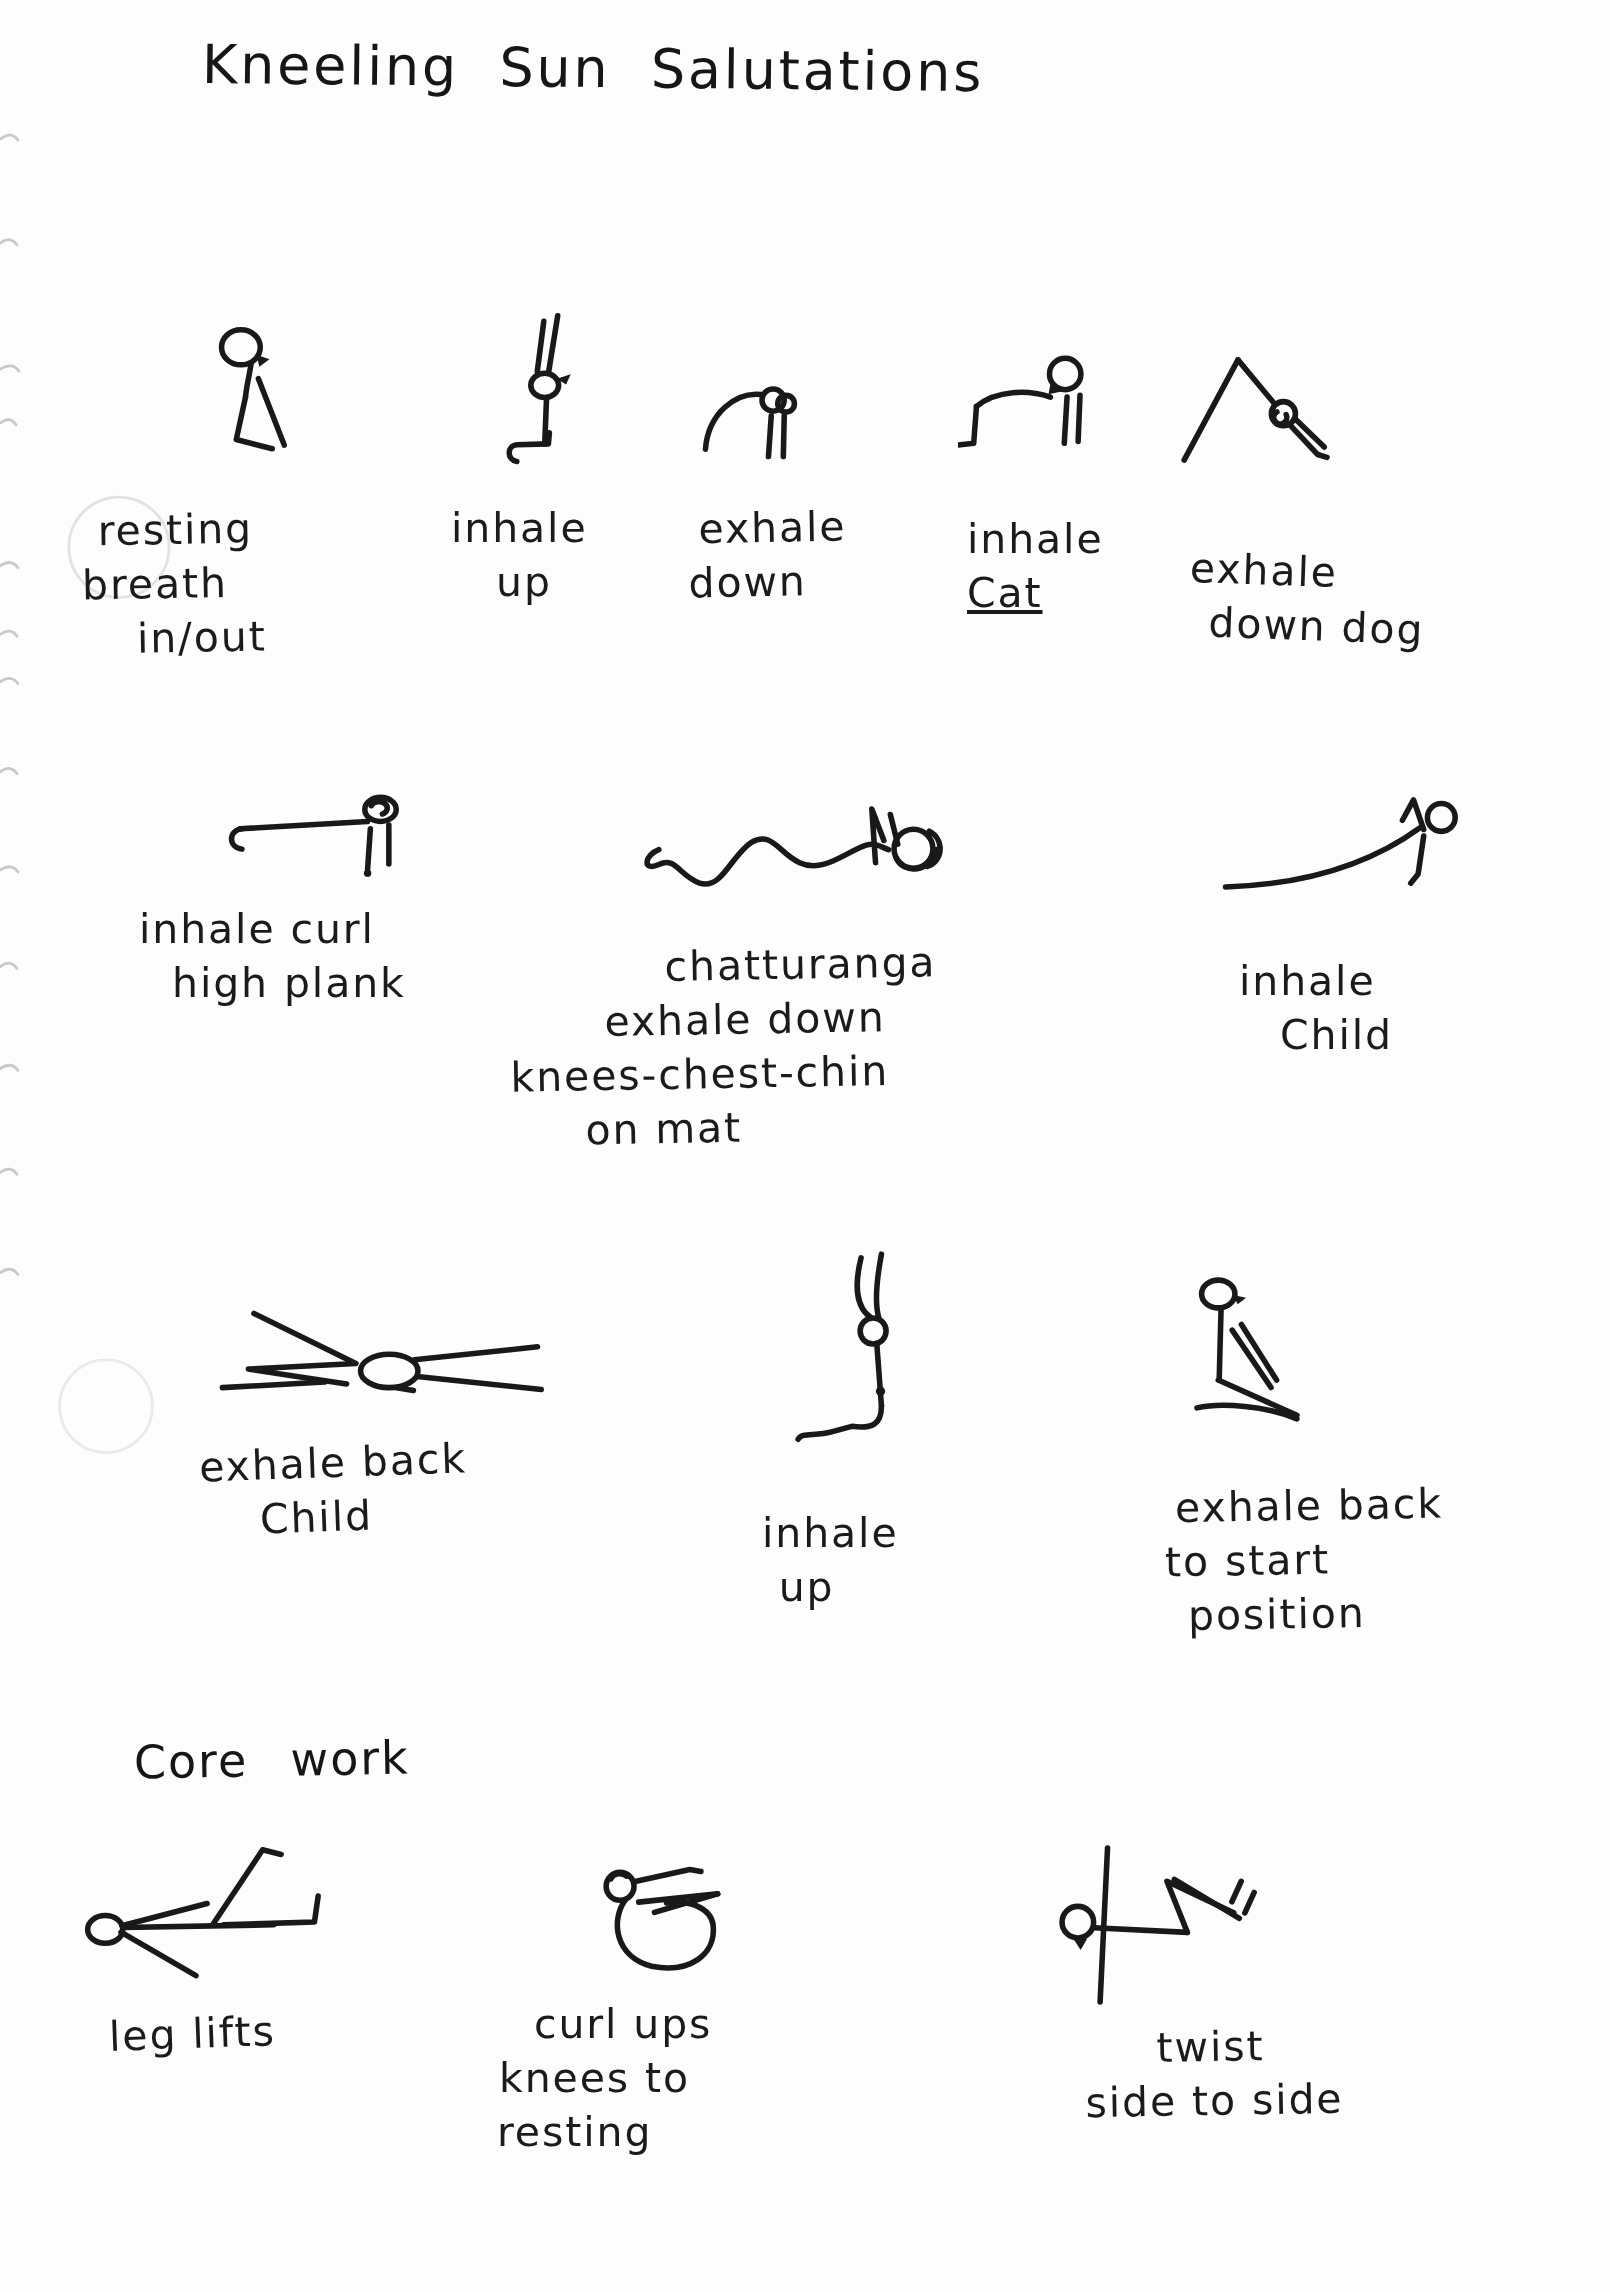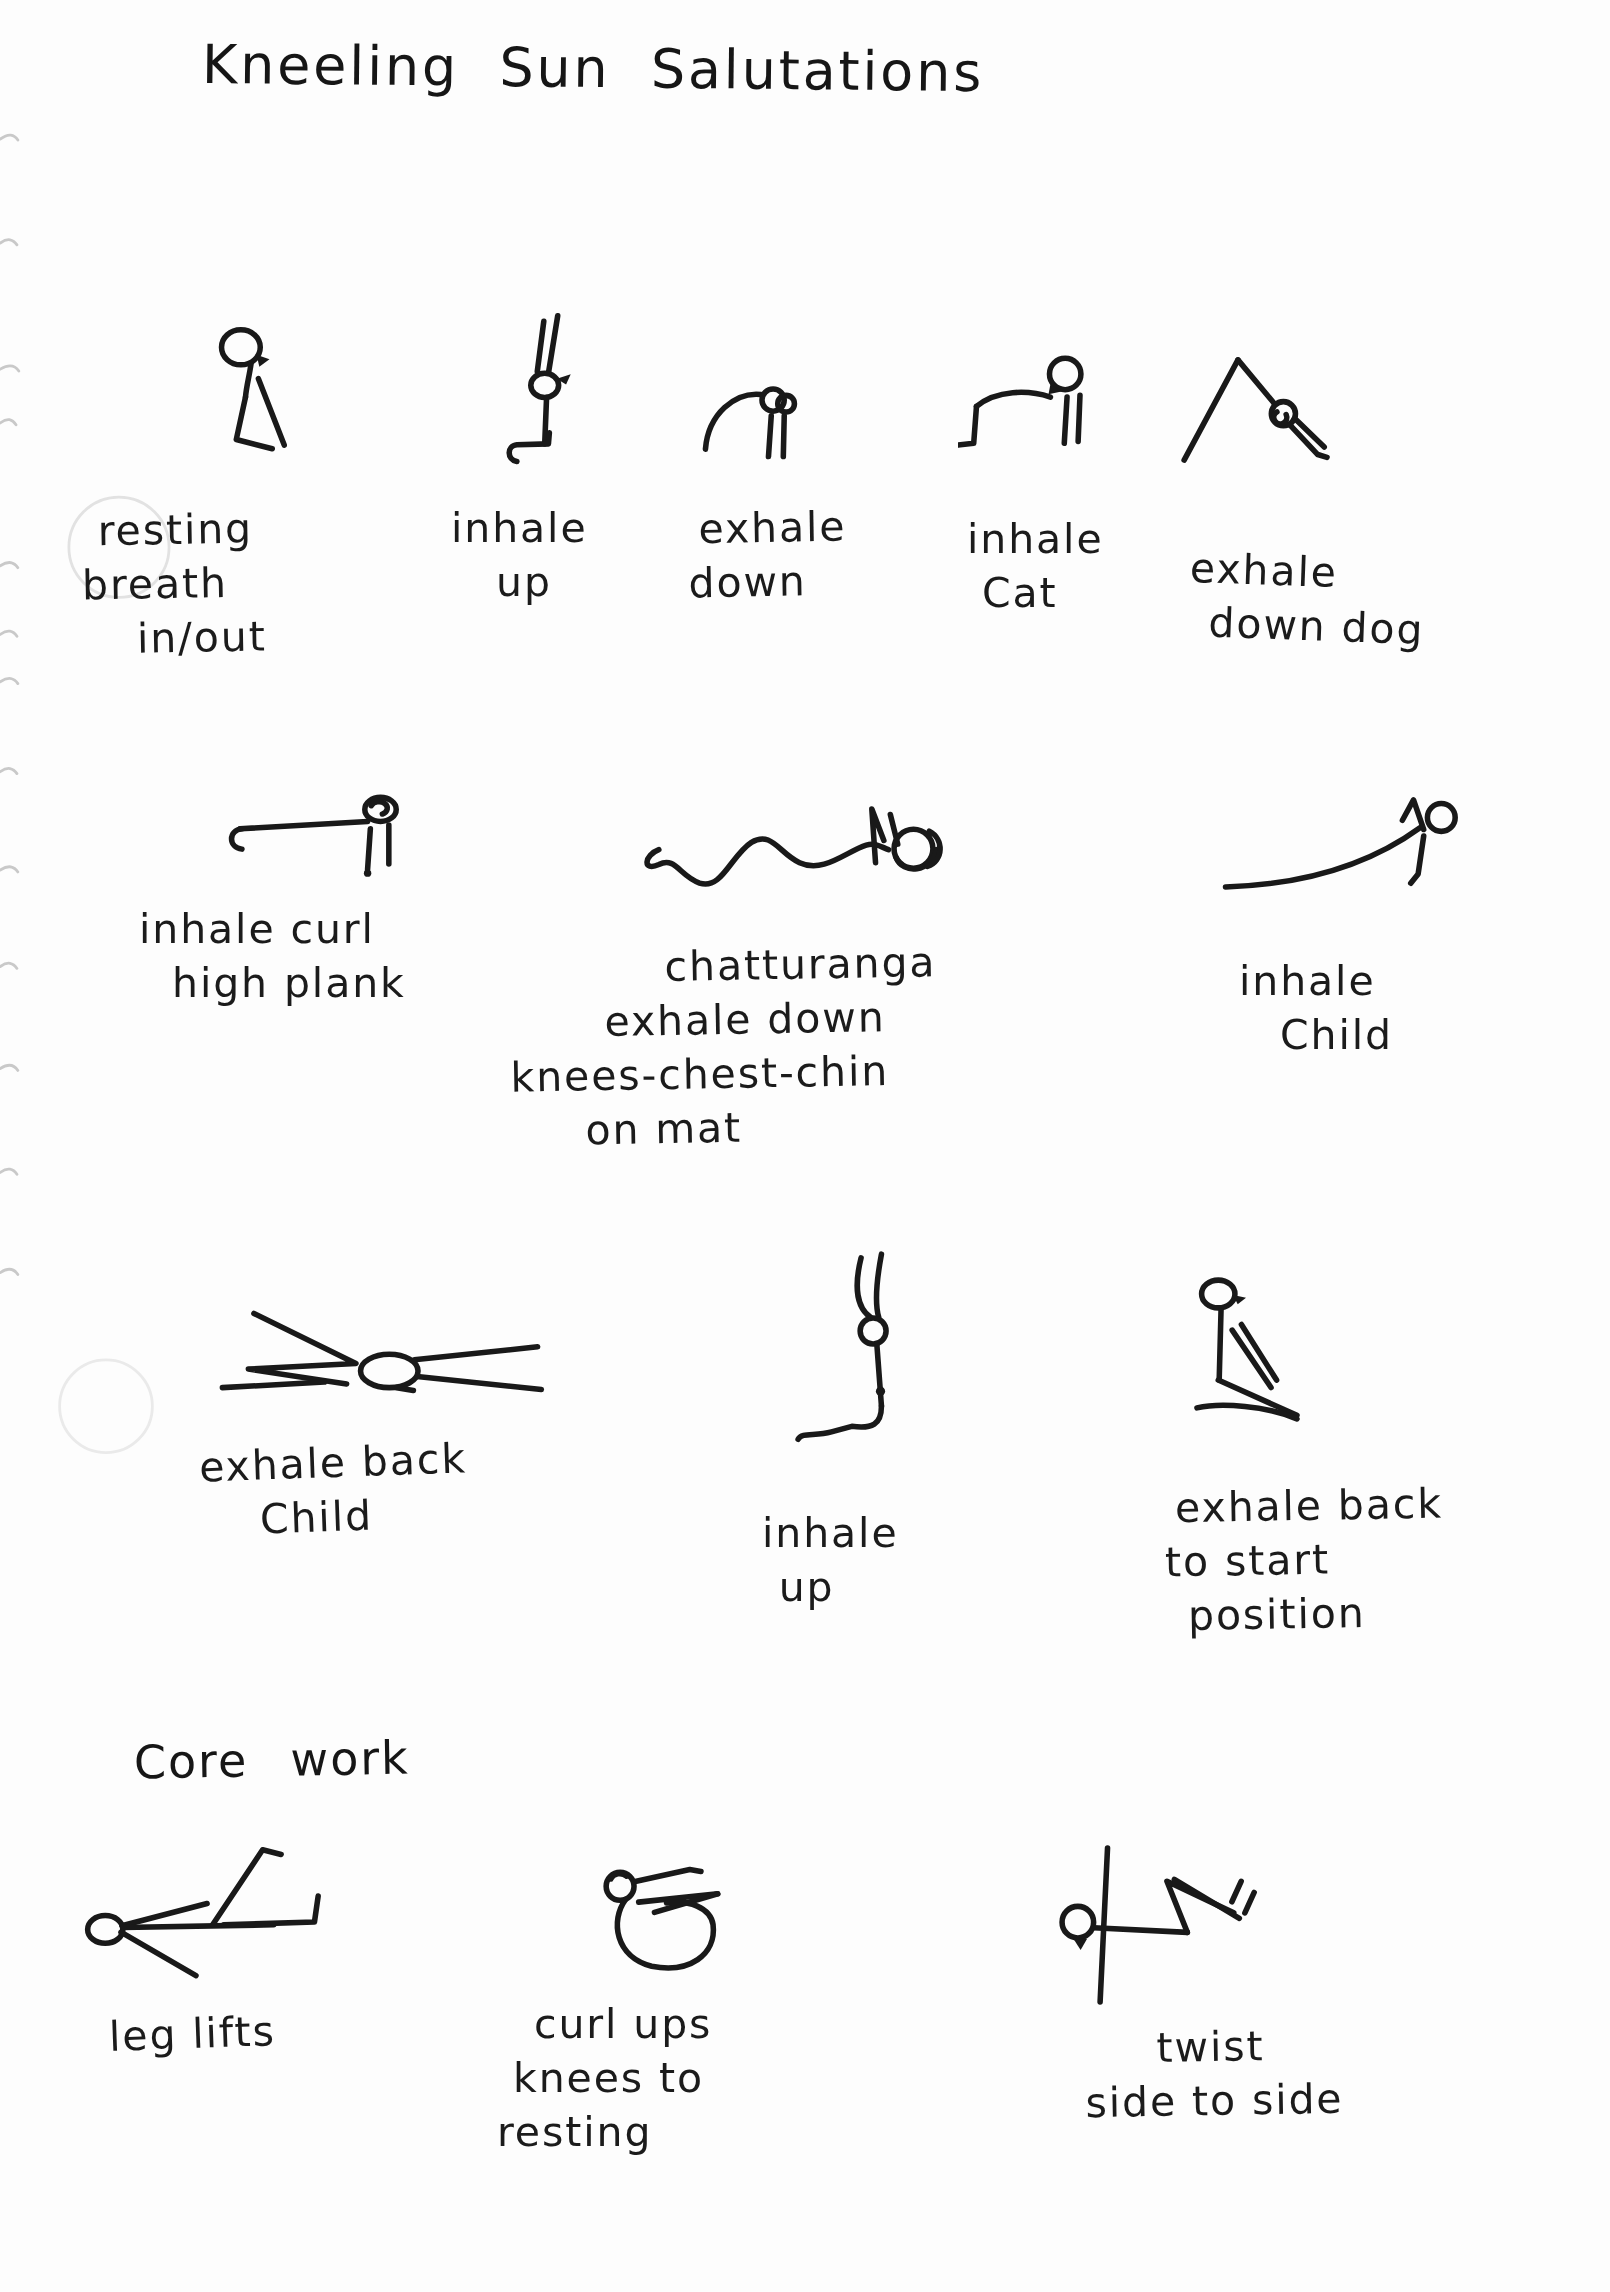--- a/index.html
+++ b/index.html
@@ -41,33 +41,33 @@
   .lb10{left:762px;top:1506px;}
   .lb11{left:1165px;top:1479px;transform:rotate(-1deg);}
   .lb12{left:109px;top:2007px;transform:rotate(-2deg);}
   .lb13{left:497px;top:1997px;}
   .lb14{left:1085px;top:2020px;transform:rotate(-1deg);}
   
   .lb1 .ln:nth-child(1){margin-left:16.7px;}
   .lb1 .ln:nth-child(3){margin-left:54px;}
   .lb2 .ln:nth-child(2){margin-left:45px;}
   .lb3 .ln:nth-child(1){margin-left:11px;}
-  .lb4 .ln:nth-child(2){margin-left:15px;}
+  .lb4 .ln:nth-child(2){text-decoration:underline;}
   .lb5 .ln:nth-child(2){margin-left:20.4px;}
   .lb6 .ln:nth-child(2){margin-left:33px;}
   .lb7 .ln:nth-child(1){margin-left:156px;}
   .lb7 .ln:nth-child(2){margin-left:95px;}
   .lb7 .ln:nth-child(4){margin-left:74px;}
   .lb8 .ln:nth-child(2){margin-left:41px;}
   .lb9 .ln:nth-child(2){margin-left:59px;}
   .lb10 .ln:nth-child(2){margin-left:16.7px;}
   .lb11 .ln:nth-child(1){margin-left:11px;}
   .lb11 .ln:nth-child(3){margin-left:22px;}
   .lb13 .ln:nth-child(1){margin-left:37px;}
-  .lb13 .ln:nth-child(2){margin-left:16px;}
+  .lb13 .ln:nth-child(2){margin-left:2px;}
   .lb14 .ln:nth-child(1){margin-left:72px;}
   
   .fg1{left:204px;top:323px;}
   .fg2{left:501px;top:312px;}
   .fg3{left:698px;top:375px;}
   .fg4{left:958px;top:349px;}
   .fg5{left:1173px;top:345px;}
   .fg6{left:221px;top:790px;}
   .fg7{left:640px;top:796px;}
   .fg8{left:1220px;top:794px;}

